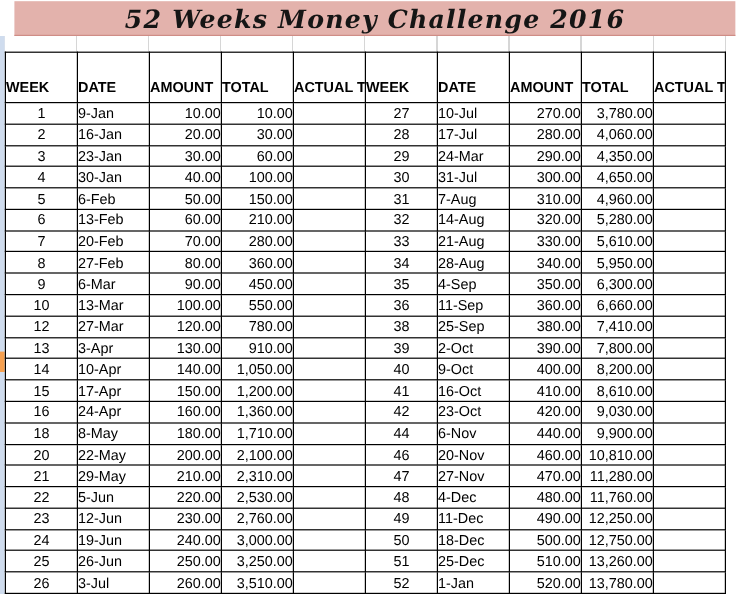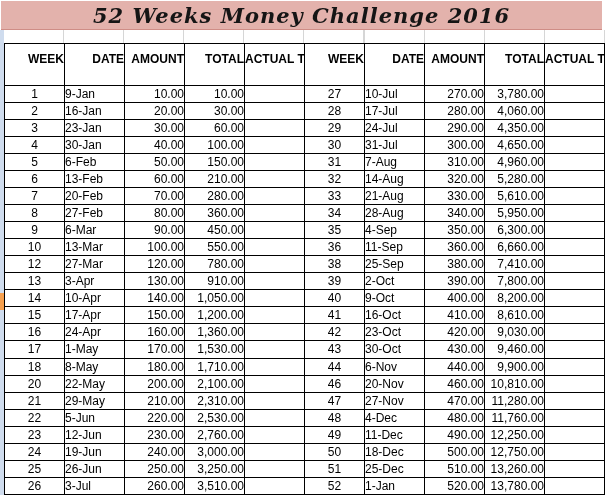--- a/index.html
+++ b/index.html
@@ -14,21 +14,21 @@
     position: absolute; left: 0; top: 30px;
     width: 4px; height: 465px;
     background: #cfdcee;
   }
   .orange-mark {
     position: absolute; left: 0; top: 263px;
     width: 4px; height: 17px;
     background: #f6a04f;
   }
   .title-bar {
-    position: absolute; left: 1px; top: 1px;
+    position: absolute; left: 12px; top: 1px;
     width: 601px; height: 28px;
     background: #e3b2ac;
     border-bottom: 1px solid #cf8d86;
     display: flex; align-items: center; justify-content: center;
   }
   .title-text {
     font-family: "DejaVu Serif", serif;
     font-style: italic; font-weight: bold;
     font-size: 21px; color: #151515;
     letter-spacing: 1px;
@@ -46,23 +46,23 @@
     border-collapse: collapse; table-layout: fixed;
     font-size: 12px; color: #000;
     background: #ffffff;
   }
   .sheet-table th, .sheet-table td {
     border: 1px solid #000;
     padding: 0; overflow: hidden; white-space: nowrap;
   }
   .sheet-table thead tr { height: 42px; }
   .sheet-table th {
-    vertical-align: bottom; text-align: right;
+    vertical-align: bottom; text-align: left;
     font-weight: bold; font-size: 12px; line-height: 1.3;
-    padding-bottom: 17px;
+    padding-bottom: 3px;
   }
   .sheet-table td { vertical-align: middle; }
   .c-week  { text-align: center; }
   .c-date  { text-align: left; padding-right: 3px; }
   .c-amount{ text-align: right; padding-right: 9px; }
   .c-total { text-align: right; padding-right: 7px; }
   .c-actual-total { background: #ffffff; }
 </style>
 </head>
 <body>
@@ -117,21 +117,21 @@
         <td class="c-total">4,060.00</td>
         <td class="c-actual-total"></td>
       </tr>
       <tr>
         <td class="c-week">3</td>
         <td class="c-date">23-Jan</td>
         <td class="c-amount">30.00</td>
         <td class="c-total">60.00</td>
         <td class="c-actual-total"></td>
         <td class="c-week">29</td>
-        <td class="c-date">24-Jul</td>
+        <td class="c-date">24-Mar</td>
         <td class="c-amount">290.00</td>
         <td class="c-total">4,350.00</td>
         <td class="c-actual-total"></td>
       </tr>
       <tr>
         <td class="c-week">4</td>
         <td class="c-date">30-Jan</td>
         <td class="c-amount">40.00</td>
         <td class="c-total">100.00</td>
         <td class="c-actual-total"></td>
@@ -267,32 +267,20 @@
         <td class="c-amount">160.00</td>
         <td class="c-total">1,360.00</td>
         <td class="c-actual-total"></td>
         <td class="c-week">42</td>
         <td class="c-date">23-Oct</td>
         <td class="c-amount">420.00</td>
         <td class="c-total">9,030.00</td>
         <td class="c-actual-total"></td>
       </tr>
       <tr>
-        <td class="c-week">17</td>
-        <td class="c-date">1-May</td>
-        <td class="c-amount">170.00</td>
-        <td class="c-total">1,530.00</td>
-        <td class="c-actual-total"></td>
-        <td class="c-week">43</td>
-        <td class="c-date">30-Oct</td>
-        <td class="c-amount">430.00</td>
-        <td class="c-total">9,460.00</td>
-        <td class="c-actual-total"></td>
-      </tr>
-      <tr>
         <td class="c-week">18</td>
         <td class="c-date">8-May</td>
         <td class="c-amount">180.00</td>
         <td class="c-total">1,710.00</td>
         <td class="c-actual-total"></td>
         <td class="c-week">44</td>
         <td class="c-date">6-Nov</td>
         <td class="c-amount">440.00</td>
         <td class="c-total">9,900.00</td>
         <td class="c-actual-total"></td>

